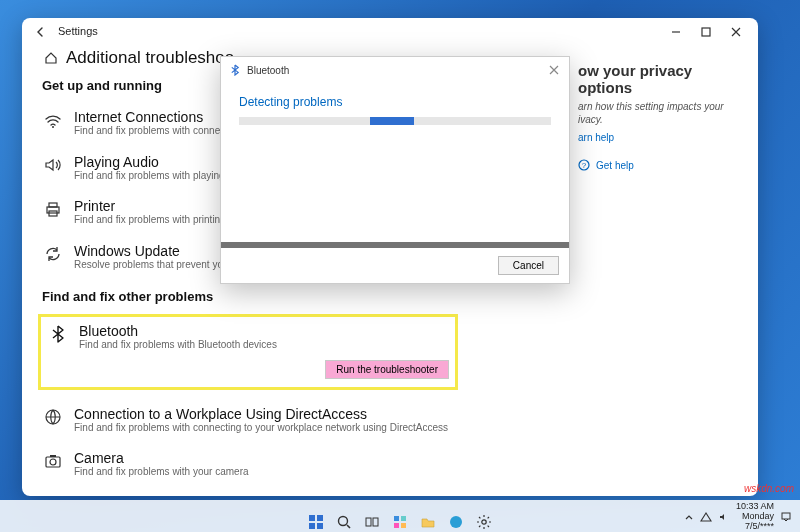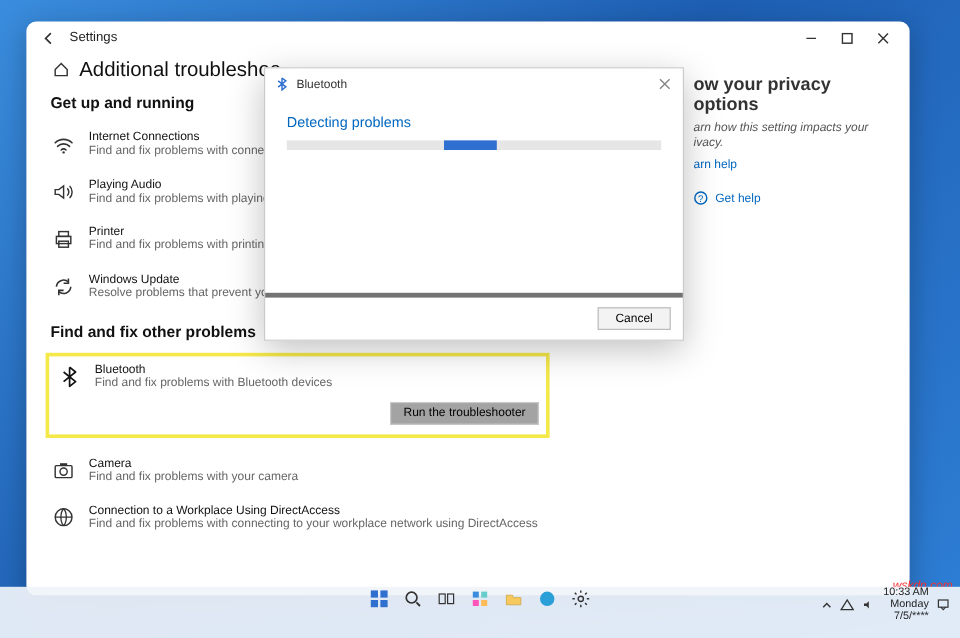--- a/index.html
+++ b/index.html
@@ -13,45 +13,45 @@
 
   .content { flex:1; display:flex; flex-direction:row; padding:0 20px 10px 20px; overflow:hidden; position:relative;}
   .main { flex:1; }
   .header { display:flex; align-items:center; gap:8px; margin:4px 0 10px 2px; }
   .header h1 { font-size:17px; font-weight:400; margin:0; color:#111;}
   .home-icon { width:14px; height:14px; }
 
   .section-title { font-size:13px; font-weight:600; color:#111; margin:8px 0 10px 0;}
   .item { display:flex; align-items:flex-start; gap:10px; padding:6px 0 10px 0; }
   .item .ic { width:22px; height:22px; flex:none; display:flex; align-items:center; justify-content:center; color:#333; }
-  .item .txt .t { font-size:10px; color:#111; }
+  .item .txt .t { font-size:14px; color:#111; }
   .item .txt .d { font-size:10px; color:#666; line-height:1.25;}
 
   .highlight { border:3px solid #f5e94a; padding:6px 6px 8px 6px; margin:4px 0 10px -4px; width:420px; background:#fff;}
-  .run-btn { float:right; background:#a3a3a3; border:1px solid #c8c8c8; font-size:10px; padding:3px 10px; margin-top:8px; cursor:pointer;}
+  .run-btn { float:right; background:#f9a8d4; border:1px solid #c8c8c8; font-size:10px; padding:3px 10px; margin-top:8px; cursor:pointer;}
 
   .sidebar { width:170px; padding-left:10px; font-size:10px; color:#333; }
   .sidebar .st { font-size:15px; font-weight:600; margin:18px 0 4px;}
   .sidebar .sd { color:#555; line-height:1.3;font-style:italic;}
   .link { color:#0067c0; cursor:pointer; display:inline-block; margin-top:6px;}
   .sidebar .row { display:flex; align-items:center; gap:6px; margin-top:16px;}
 
   
   .dialog { position:absolute; left:220px; top:56px; width:350px; height:228px; background:#fff; border:1px solid #ccc; box-shadow:0 8px 28px rgba(0,0,0,.25); display:flex; flex-direction:column; }
   .dlg-top { display:flex; align-items:center; gap:6px; padding:6px 8px; font-size:10px; color:#333;}
   .dlg-close { margin-left:auto; width:14px; height:14px; cursor:pointer; color:#666; display:flex; align-items:center; justify-content:center;}
   .dlg-body { padding:6px 18px; }
   .dlg-body .status { color:#0067c0; font-size:12px; margin:6px 0 8px;}
   .prog { width:100%; height:8px; background:#e6e6e6; position:relative; }
   .prog .bar { position:absolute; left:42%; width:14%; top:0; bottom:0; background:#2f6fd0;}
-  .dlg-foot { margin-top:auto; border-top:4px solid #737373; padding:8px 10px; display:flex; justify-content:flex-end;}
+  .dlg-foot { margin-top:auto; border-top:6px solid #737373; padding:8px 10px; display:flex; justify-content:flex-end;}
   .cancel-btn { background:#f3f3f3; border:1px solid #bbb; font-size:10px; padding:3px 14px; cursor:pointer;}
 
   
-  .taskbar { position:absolute; left:0; right:0; bottom:0; height:43px; background:rgba(240,244,250,.92); display:flex; align-items:flex-start; justify-content:center; gap:8px; font-size:10px;}
+  .taskbar { position:absolute; left:0; right:0; bottom:0; height:32px; background:rgba(240,244,250,.92); display:flex; align-items:flex-end; justify-content:center; gap:8px; font-size:10px;}
   .taskbar .ticon { width:20px; height:20px; border-radius:4px; display:flex; align-items:center; justify-content:center; cursor:pointer;}
   .tray { position:absolute; right:8px; display:flex; align-items:center; gap:6px; font-size:9px; color:#222;}
   .tray .clock { text-align:right; line-height:1.1;}
   .watermark { position:absolute; right:50px; bottom:36px; color:rgba(255,255,255,.75); font-size:9px; text-align:right; line-height:1.2;}
   .wskdn { position:absolute; right:6px; bottom:38px; color:#e33; font-size:10px; font-style:italic;}
 
   svg { display:block; }
 </style>
 </head>
 <body>
@@ -166,42 +166,42 @@
               <div class="d">Find and fix problems with Bluetooth devices</div>
             </div>
         </div>
         <button class="run-btn">Run the troubleshooter</button>
         <div style="clear:both"></div>
       </div>
 
       <div class="item">
         <div class="ic">
             <svg width="20" height="20" viewBox="0 0 20 20">
+              <circle cx="10" cy="10" r="7" stroke="#333" fill="none" stroke-width="1.2"></circle>
+              <path d="M3 10h14M10 3c3 3 3 11 0 14M10 3c-3 3-3 11 0 14" stroke="#333" fill="none" stroke-width="1.1"></path>
+            </svg>
+          </div>
+        <div class="txt">
+            <div class="t">Connection to a Workplace Using DirectAccess</div>
+            <div class="d">Find and fix problems with connecting to your workplace
+network using DirectAccess</div>
+          </div>
+      </div>
+
+      <div class="item">
+        <div class="ic">
+            <svg width="20" height="20" viewBox="0 0 20 20">
               <rect x="3" y="6" width="14" height="10" rx="1" stroke="#333" fill="none" stroke-width="1.2"></rect>
               <circle cx="10" cy="11" r="3" stroke="#333" fill="none" stroke-width="1.2"></circle>
               <rect x="7" y="4" width="6" height="2" fill="#333"></rect>
             </svg>
           </div>
         <div class="txt">
             <div class="t">Camera</div>
             <div class="d">Find and fix problems with your camera</div>
-          </div>
-      </div>
-
-      <div class="item">
-        <div class="ic">
-            <svg width="20" height="20" viewBox="0 0 20 20">
-              <circle cx="10" cy="10" r="7" stroke="#333" fill="none" stroke-width="1.2"></circle>
-              <path d="M3 10h14M10 3c3 3 3 11 0 14M10 3c-3 3-3 11 0 14" stroke="#333" fill="none" stroke-width="1.1"></path>
-            </svg>
-          </div>
-        <div class="txt">
-            <div class="t">Connection to a Workplace Using DirectAccess</div>
-            <div class="d">Find and fix problems with connecting to your workplace
-network using DirectAccess</div>
           </div>
       </div>
     </div>
 
     <div class="sidebar">
       <div class="st">ow your privacy options</div>
       <div class="sd">arn how this setting impacts your
 ivacy.</div>
       <span class="link">arn help</span>
       <div class="row">

